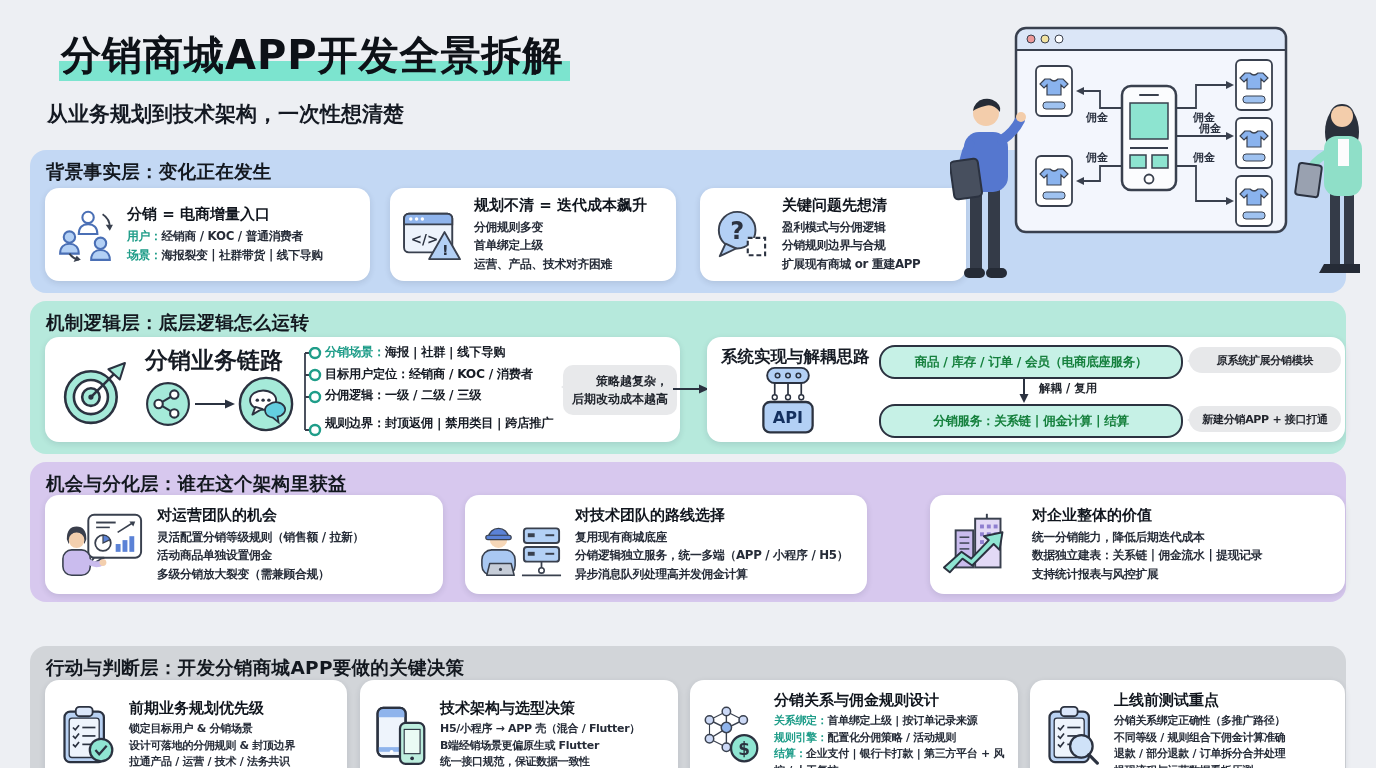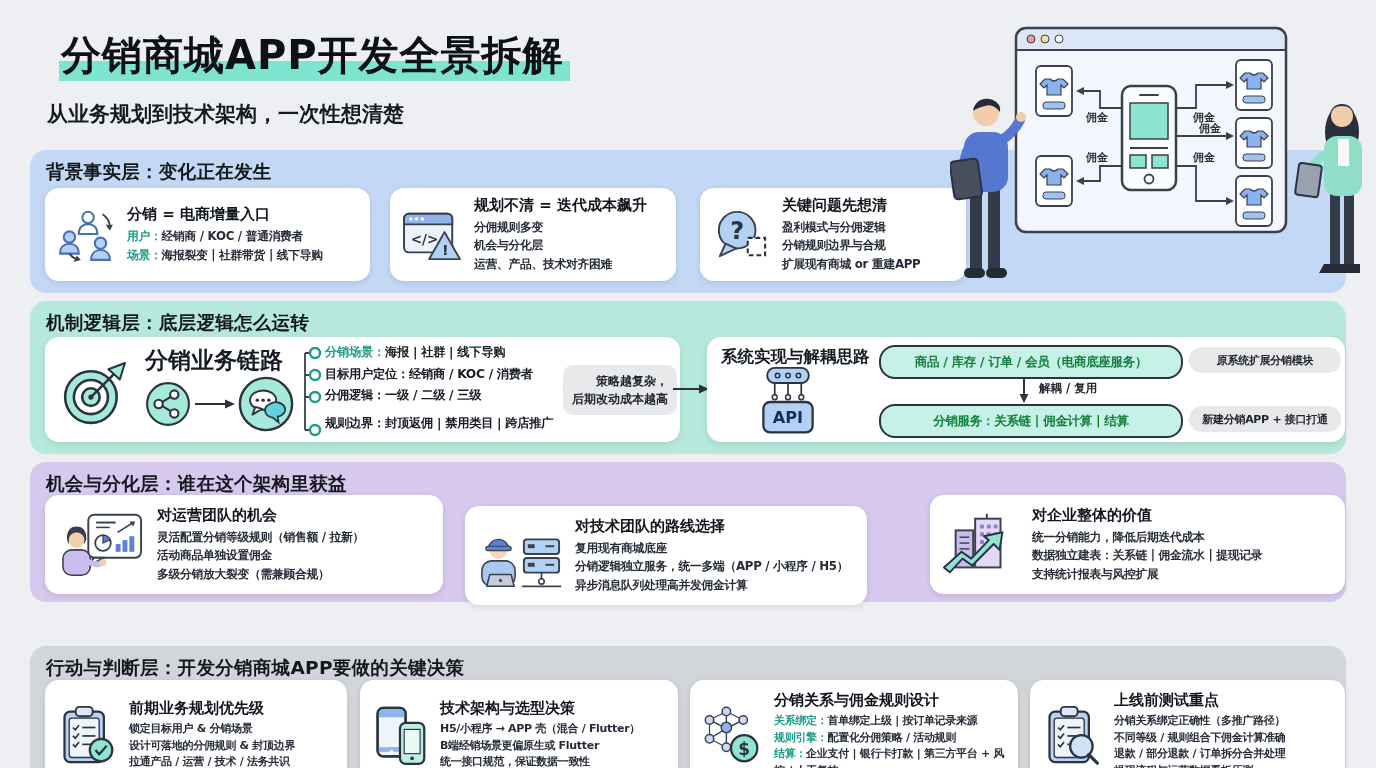--- a/index.html
+++ b/index.html
@@ -115,21 +115,21 @@
         <circle cx="9" cy="11.5" r="1.8" fill="#fff"></circle>
           <circle cx="15" cy="11.5" r="1.8" fill="#fff"></circle>
           <circle cx="21" cy="11.5" r="1.8" fill="#fff"></circle>
         <text x="9" y="37" font-size="14" font-weight="bold" fill="#2b3240">&lt;/&gt;</text>
         <polygon points="44,25 60,53 28,53" fill="#b3d0f5" stroke="#39404e" stroke-width="2" stroke-linejoin="round"></polygon>
         <text x="41.5" y="49" font-size="15" font-weight="bold" fill="#2b3240">!</text>
       </svg>
       <div class="body">
         <div class="card-title">规划不清 = 迭代成本飙升</div>
         <div class="ln">分佣规则多变</div>
-        <div class="ln">机会与分化层</div>
+        <div class="ln">首单绑定上级</div>
         <div class="ln">运营、产品、技术对齐困难</div>
       </div>
     </div>
 
     <div class="card" style="left:670px;top:38px;width:266px;height:93px;">
       <svg width="58" height="54" viewBox="0 0 60 56">
         <circle cx="26" cy="23" r="19" fill="#b3d0f5" stroke="#39404e" stroke-width="2"></circle>
         <polygon points="14,37 8,50 25,42" fill="#b3d0f5" stroke="#39404e" stroke-width="2" stroke-linejoin="round"></polygon>
         <text x="26" y="32" font-size="25" font-weight="bold" fill="#2b3240" text-anchor="middle">?</text>
         <rect x="37" y="31" width="18" height="18" fill="#fff" stroke="#2b3240" stroke-width="2.2" stroke-dasharray="5 3"></rect>
@@ -253,21 +253,21 @@
         <circle cx="45" cy="51" r="3.5" fill="#f3cfae"></circle>
       </svg>
       <div class="body">
         <div class="card-title">对运营团队的机会</div>
         <div class="ln">灵活配置分销等级规则（销售额 / 拉新）</div>
         <div class="ln">活动商品单独设置佣金</div>
         <div class="ln">多级分销放大裂变（需兼顾合规）</div>
       </div>
     </div>
 
-    <div class="card" style="left:435px;top:44px;width:402px;height:99px;">
+    <div class="card" style="left:435px;top:33px;width:402px;height:99px;">
       <svg width="86" height="66" viewBox="0 0 88 66">
         <rect x="48" y="16" width="36" height="15" rx="3" fill="#b3d0f5" stroke="#39404e" stroke-width="2"></rect>
         <rect x="52" y="21" width="7" height="4" fill="#39404e"></rect>
           <line x1="70" y1="23" x2="79" y2="23" stroke="#39404e" stroke-width="2"></line>
         <rect x="48" y="35" width="36" height="15" rx="3" fill="#b3d0f5" stroke="#39404e" stroke-width="2"></rect>
         <rect x="52" y="40" width="7" height="4" fill="#39404e"></rect>
           <line x1="70" y1="42" x2="79" y2="42" stroke="#39404e" stroke-width="2"></line>
         <line x1="66" y1="50" x2="66" y2="57" stroke="#39404e" stroke-width="1.8"></line>
         <circle cx="66" cy="59" r="2.8" fill="#fff" stroke="#39404e" stroke-width="1.6"></circle>
         <line x1="46" y1="64" x2="86" y2="64" stroke="#39404e" stroke-width="1.8"></line>

